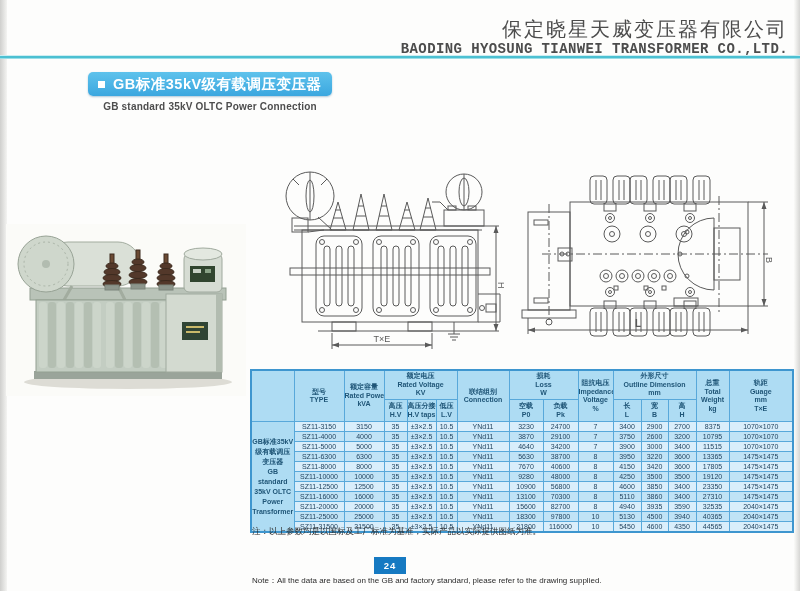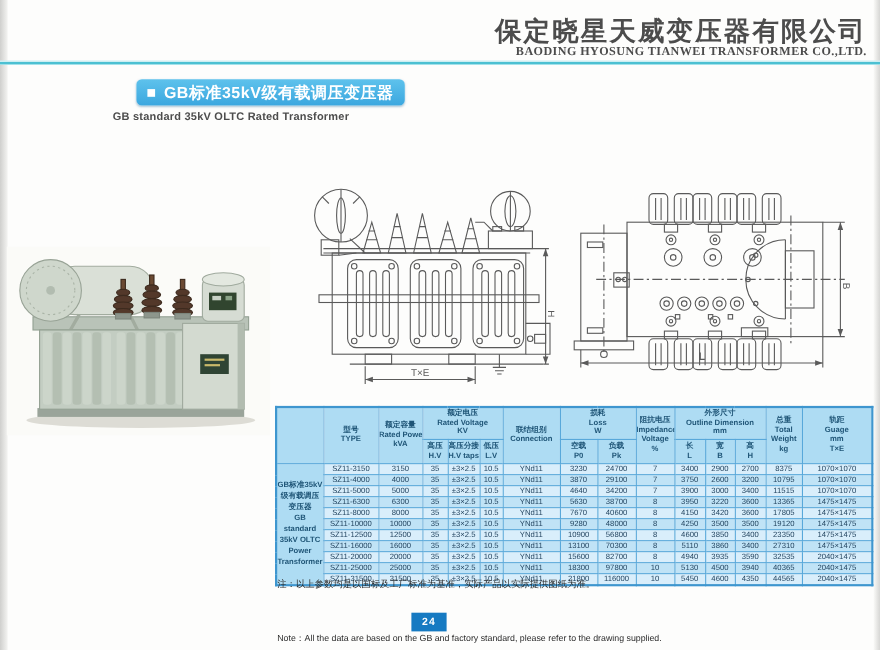--- a/index.html
+++ b/index.html
@@ -4,30 +4,30 @@
 <style>
   html,body{margin:0;padding:0;background:#e9e9e9;}
   .page{position:relative;width:800px;height:591px;background:#fdfdfc;overflow:hidden;
         font-family:"Liberation Sans",sans-serif;margin:0 auto;}
   .edge-left{position:absolute;left:0;top:0;bottom:0;width:7px;
              background:linear-gradient(to right,#cfcfcd,#f4f4f2);}
   .edge-right{position:absolute;right:0;top:0;bottom:0;width:6px;
               background:linear-gradient(to left,#d6d6d4,#fbfbf9);}
   
   .company{position:absolute;right:12px;top:18px;text-align:right;color:#4c4c4c;}
-  .company-cn{font-size:24px;font-weight:bold;letter-spacing:2px;line-height:22px;}
-  .company-en{font-family:Liberation Serif, serif;font-size:11px;font-weight:bold;
+  .company-cn{font-size:20px;font-weight:normal;letter-spacing:2px;line-height:22px;}
+  .company-en{font-family:Liberation Mono, monospace;font-size:14px;font-weight:bold;
               letter-spacing:.4px;margin-top:1px;}
   .rule{position:absolute;left:0;right:0;top:55px;height:4px;
         background:linear-gradient(to bottom,#cdeef2 0 1px,#4cc0d2 1px 3px,#9adfe8 3px 4px);}
   
   .title-bar{position:absolute;left:88px;top:72px;width:244px;height:24px;border-radius:5px;
              background:linear-gradient(to bottom,#5ec2ec,#3ba7df);
              box-shadow:0 1px 2px rgba(30,100,150,.35);
-             display:flex;align-items:center;color:#fff;margin-left:36px;}
+             display:flex;align-items:center;color:#fff;}
   .title-bullet{width:7px;height:7px;background:#fff;margin:0 8px 0 10px;flex:0 0 auto;}
   .title-cn{font-size:14.5px;font-weight:bold;letter-spacing:.5px;white-space:nowrap;}
   .title-en{position:absolute;left:88px;top:101px;width:244px;text-align:center;
             font-size:10px;font-weight:bold;color:#4d4d4d;letter-spacing:.2px;}
   
   .photo{position:absolute;left:6px;top:224px;}
   .front-drawing{position:absolute;left:268px;top:168px;}
   .top-drawing{position:absolute;left:514px;top:172px;}
   
   .spec-table-wrap{position:absolute;left:250px;top:369px;}
@@ -61,21 +61,21 @@
   <div class="company">
     <div class="company-cn">保定晓星天威变压器有限公司</div>
     <div class="company-en">BAODING HYOSUNG TIANWEI TRANSFORMER CO.,LTD.</div>
   </div>
   <div class="rule"></div>
 
   <div class="title-bar">
     <div class="title-bullet"></div>
     <div class="title-cn">GB标准35kV级有载调压变压器</div>
   </div>
-  <div class="title-en">GB standard 35kV OLTC Rated Transformer</div>
+  <div class="title-en">GB standard 35kV OLTC Power Connection</div>
 
   <div class="photo">
     <svg width="240" height="172" viewBox="0 0 240 172">
       <rect width="240" height="172" fill="#fbfbf8"></rect>
       <ellipse cx="122" cy="158" rx="104" ry="7" fill="#dddcd5"></ellipse>
       <rect x="28" y="147" width="188" height="8" fill="#9aa49a"></rect>
 
       <rect x="24" y="64" width="196" height="12" fill="#b9c3b8" stroke="#93a092"></rect>
 
       <g>

